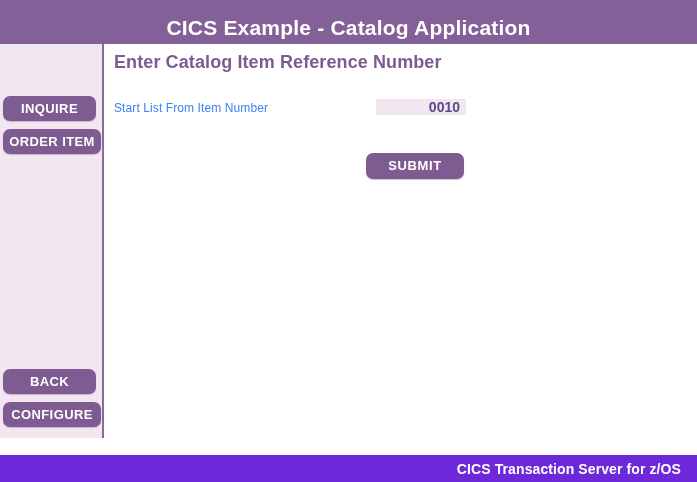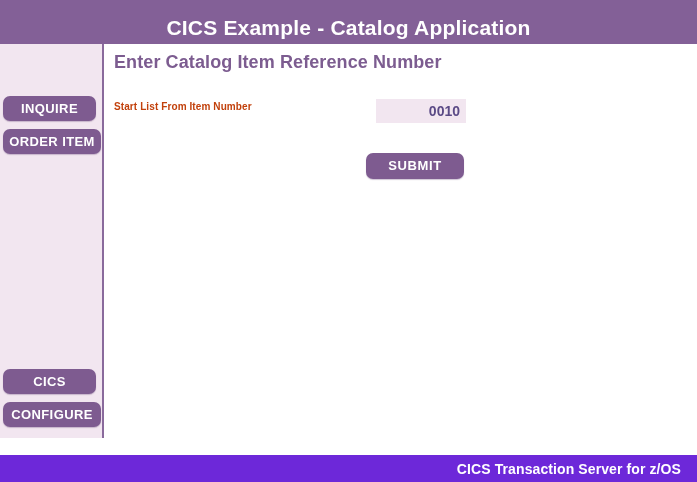--- a/index.html
+++ b/index.html
@@ -119,32 +119,32 @@
     position: absolute;
     left: 8px;
     top: 55px;
     width: 460px;
     height: 24px;
   }
   .form-label {
     position: absolute;
     left: 0;
     top: 2px;
-    color: #c2410c;
-    font-size: 10px;
-    font-weight: bold;
+    color: #3b82f6;
+    font-size: 12px;
+    font-weight: normal;
     letter-spacing: 0.1px;
     white-space: nowrap;
   }
   .form-input {
     position: absolute;
     left: 262px;
     top: 0;
     width: 90px;
-    height: 24px;
+    height: 16px;
     background: #f2e6f0;
     border: none;
     outline: none;
     color: #5b4a86;
     font-size: 14px;
     font-weight: bold;
     text-align: right;
     padding: 0 6px 0 0;
     box-sizing: border-box;
     font-family: "Liberation Sans", sans-serif;
@@ -206,21 +206,21 @@
   <div class="body-region">
 
     <div class="sidebar">
 
       <div class="side-top">
         <button class="side-btn w-narrow">INQUIRE</button>
         <button class="side-btn w-wide">ORDER ITEM</button>
       </div>
 
       <div class="side-bottom">
-        <button class="side-btn w-narrow">CICS</button>
+        <button class="side-btn w-narrow">BACK</button>
         <button class="side-btn w-wide">CONFIGURE</button>
       </div>
 
     </div>
 
     <div class="main">
 
       <div class="content-heading">Enter Catalog Item Reference Number</div>
 
       <div class="form-row">

